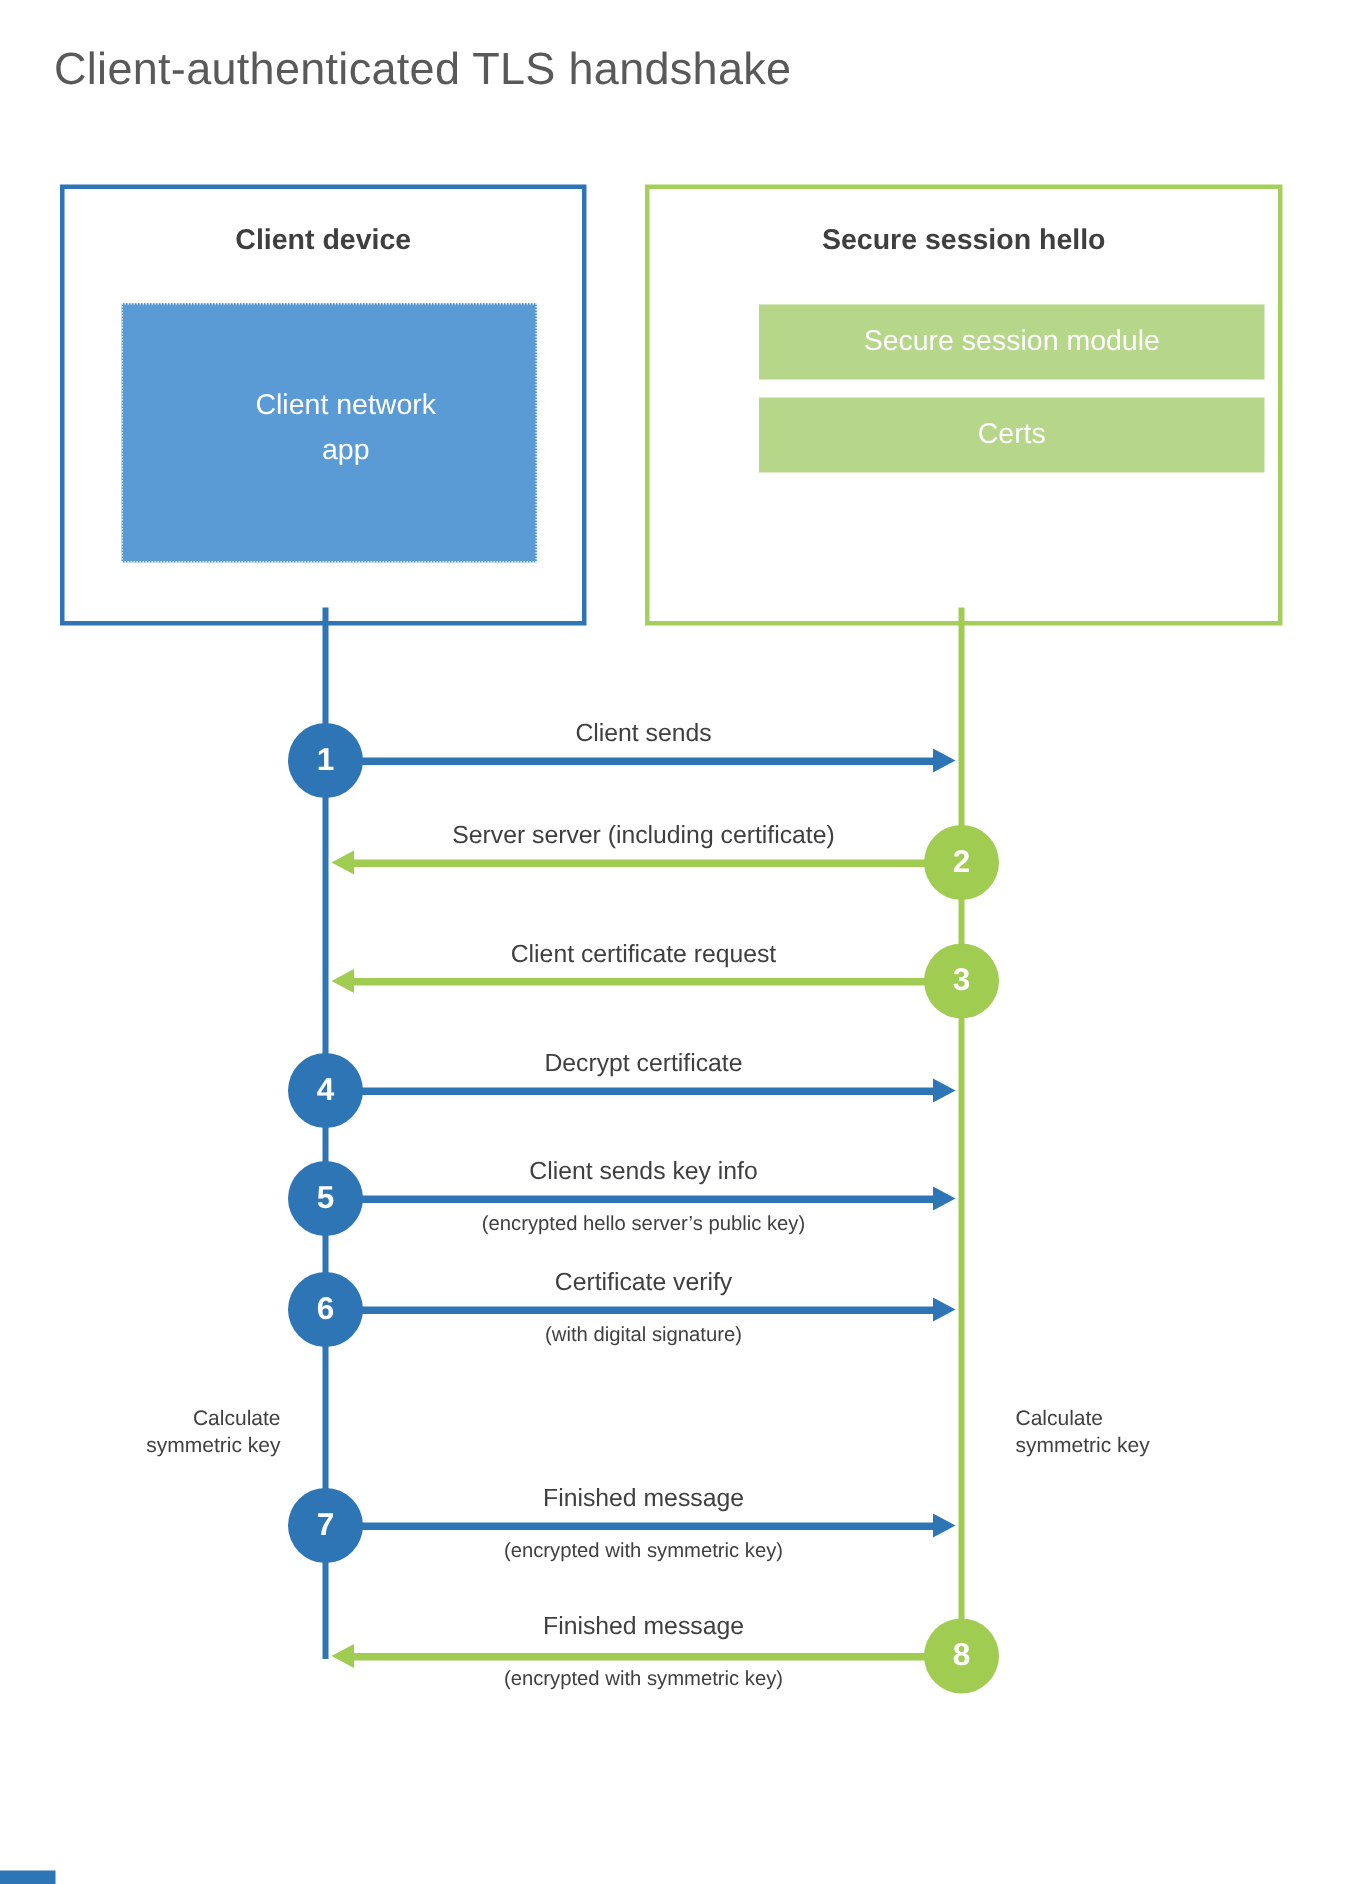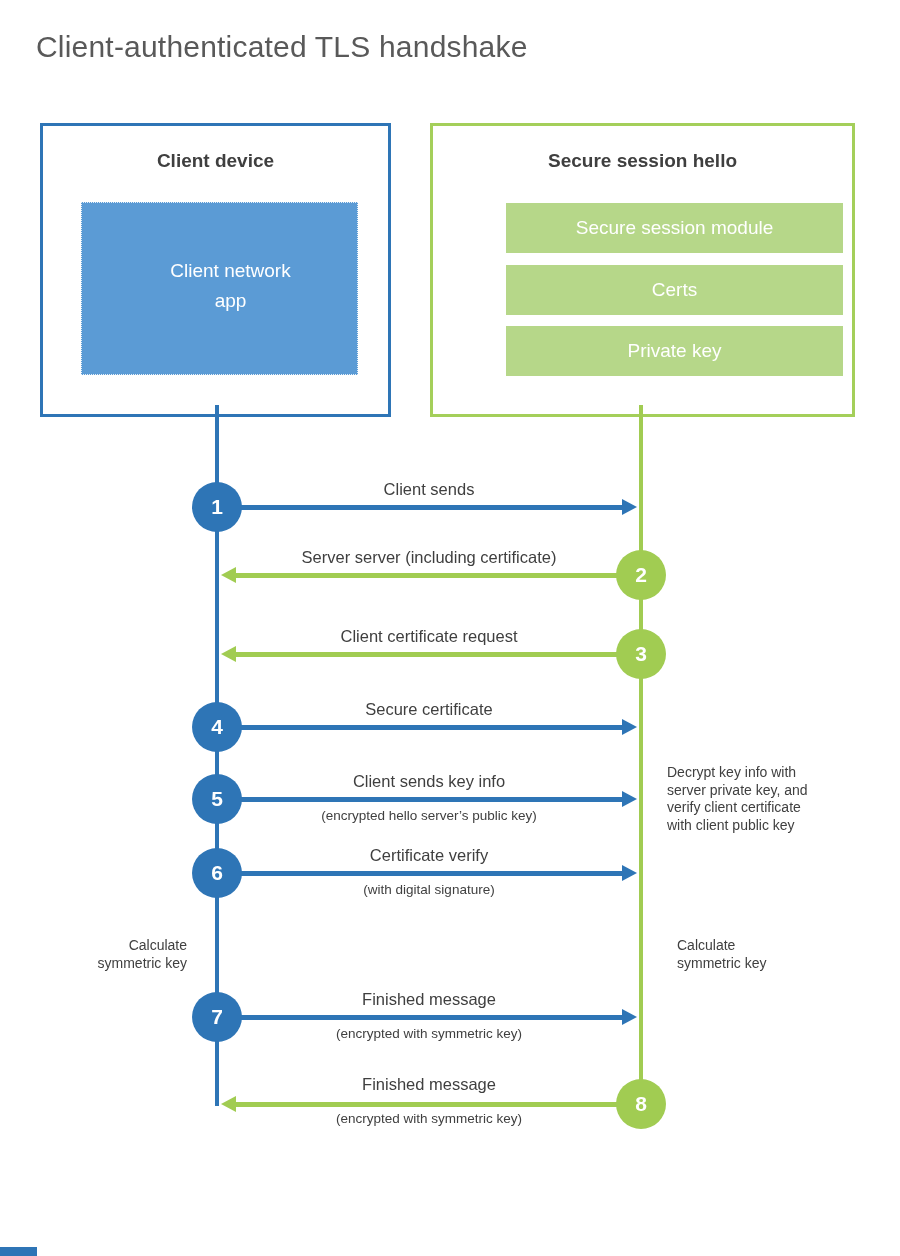--- a/index.html
+++ b/index.html
@@ -64,21 +64,20 @@
   <div class="abs actor-box" id="client-box">
     <div class="actor-title">Client device</div>
     <div class="abs" id="client-app-box">Client network
 app</div>
   </div>
 
   <div class="abs actor-box" id="server-box">
     <div class="actor-title">Secure session hello</div>
     <div class="abs server-bar" style="top:77px">Secure session module</div>
     <div class="abs server-bar" style="top:139px">Certs</div>
-    <div class="abs server-bar" style="top:200px">Private key</div>
   </div>
 
   <div class="abs lifeline" id="client-lifeline"></div>
   <div class="abs lifeline" id="server-lifeline"></div>
 
   <div>
     <div class="abs shaft blue" style="left:220px;top:505px;width:402px"></div>
     <div class="abs head head-right" style="left:622px;top:499px"></div>
     <div class="abs msg-label" style="top:480px">Client sends</div>
     <div class="abs step-circle blue-bg" style="left:192px;top:482px">1</div>
@@ -94,21 +93,21 @@
   <div>
     <div class="abs shaft green" style="left:236px;top:652px;width:402px"></div>
     <div class="abs head head-left" style="left:221px;top:646px"></div>
     <div class="abs msg-label" style="top:627px">Client certificate request</div>
     <div class="abs step-circle green-bg" style="left:616px;top:629px">3</div>
   </div>
 
   <div>
     <div class="abs shaft blue" style="left:220px;top:725px;width:402px"></div>
     <div class="abs head head-right" style="left:622px;top:719px"></div>
-    <div class="abs msg-label" style="top:700px">Secure certificate</div>
+    <div class="abs msg-label" style="top:700px">Decrypt certificate</div>
     <div class="abs step-circle blue-bg" style="left:192px;top:702px">4</div>
   </div>
 
   <div>
     <div class="abs shaft blue" style="left:220px;top:797px;width:402px"></div>
     <div class="abs head head-right" style="left:622px;top:791px"></div>
     <div class="abs msg-label" style="top:772px">Client sends key info</div>
     <div class="abs msg-sub" style="top:808px">(encrypted hello server’s public key)</div>
     <div class="abs step-circle blue-bg" style="left:192px;top:774px">5</div>
   </div>
@@ -130,24 +129,20 @@
   </div>
 
   <div>
     <div class="abs shaft green" style="left:236px;top:1102px;width:402px"></div>
     <div class="abs head head-left" style="left:221px;top:1096px"></div>
     <div class="abs msg-label" style="top:1075px">Finished message</div>
     <div class="abs msg-sub" style="top:1111px">(encrypted with symmetric key)</div>
     <div class="abs step-circle green-bg" style="left:616px;top:1079px">8</div>
   </div>
 
-  <div class="abs side-note" id="server-note">Decrypt key info with
-server private key, and
-verify client certificate
-with client public key</div>
   <div class="abs side-note" id="calc-left">Calculate
 symmetric key</div>
   <div class="abs side-note" id="calc-right">Calculate
 symmetric key</div>
 
   <div class="abs" id="footer-bar"></div>
 
 </div>
 
 </body></html>

